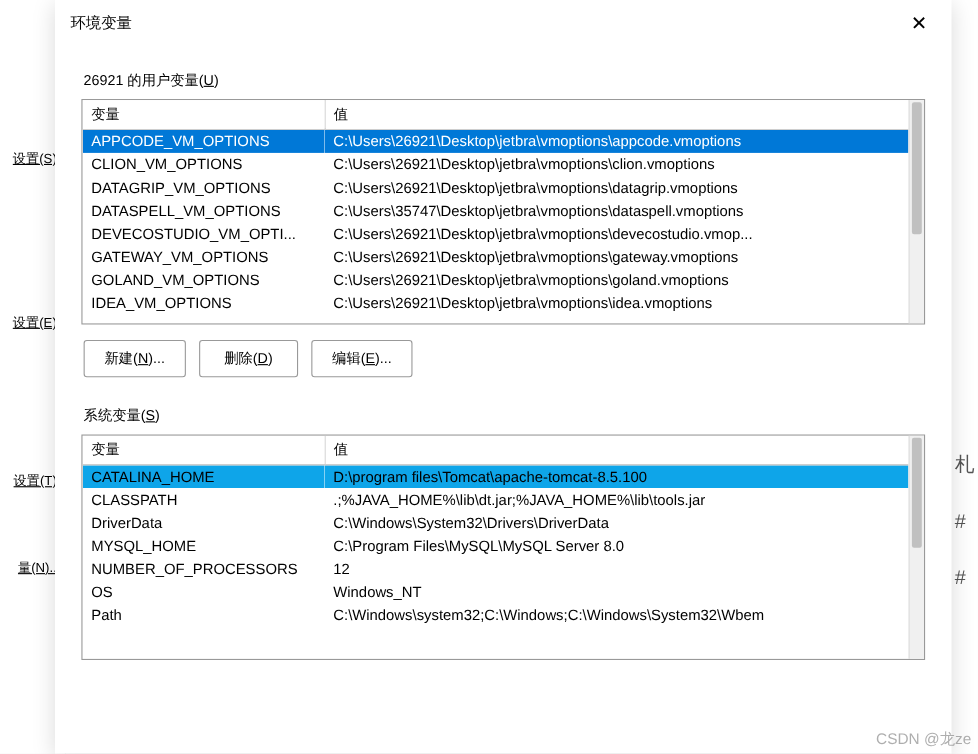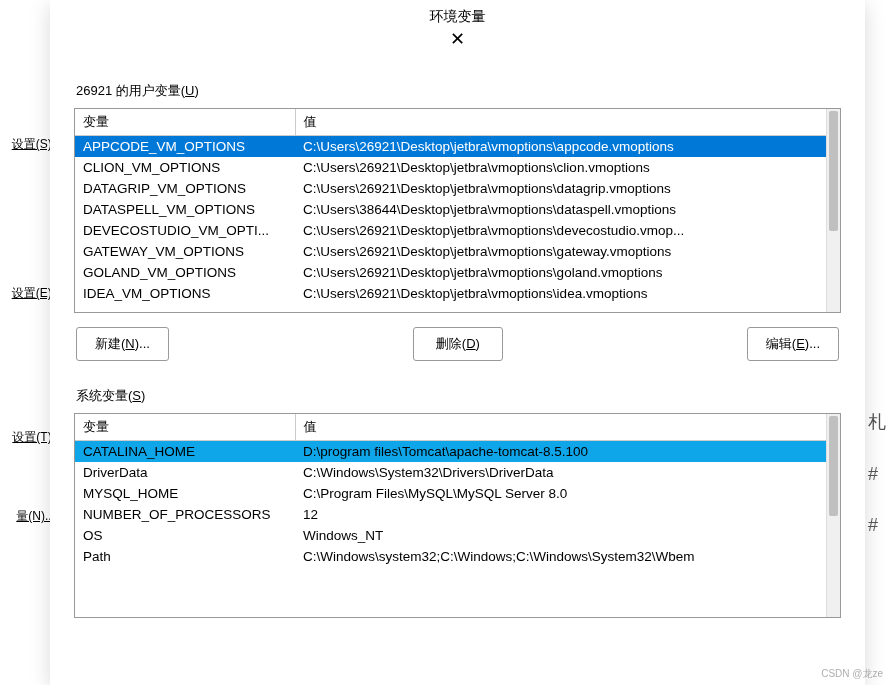--- a/index.html
+++ b/index.html
@@ -49,21 +49,20 @@
       box-shadow: 0 4px 20px rgba(0,0,0,0.15);
       display: flex;
       flex-direction: column;
     }
     .titlebar {
       display: flex;
       justify-content: space-between;
       align-items: center;
       padding: 8px 14px;
       font-size: 14px;
-      flex-direction: column;
     }
     .close-btn {
       font-size: 18px;
       cursor: pointer;
       padding: 2px 8px;
       background: none;
       border: none;
     }
     .content {
       padding: 10px 24px 0 24px;
@@ -124,40 +123,40 @@
       border-left: 1px solid #ddd;
     }
     .scrollbar-thumb {
       position: absolute;
       left: 2px; right: 2px;
       background: #c0c0c0;
       border-radius: 2px;
     }
     .button-row {
       display: flex;
-      justify-content: space-between;
+      justify-content: flex-start;
       gap: 12px;
       padding: 14px 2px;
     }
     .btn {
       min-width: 90px;
       padding: 7px 18px;
       background: #fff;
       border: 1px solid #999;
       border-radius: 3px;
       font-size: 13px;
       cursor: pointer;
       font-family: inherit;
     }
     .btn .u { text-decoration: underline; }
     .watermark {
       position: absolute;
       right: 6px;
       bottom: 4px;
-      font-size: 10px;
+      font-size: 14px;
       color: rgba(120,120,120,0.6);
     }
   </style>
 </head>
 <body>
 
 <div class="bg-left">
   <div style="height:130px"></div>
   <div class="bg-item">设置(S).</div>
   <div style="height:120px"></div>
@@ -206,21 +205,21 @@
               <tr>
                 <td>CLION_VM_OPTIONS</td>
                 <td>C:\Users\26921\Desktop\jetbra\vmoptions\clion.vmoptions</td>
               </tr>
               <tr>
                 <td>DATAGRIP_VM_OPTIONS</td>
                 <td>C:\Users\26921\Desktop\jetbra\vmoptions\datagrip.vmoptions</td>
               </tr>
               <tr>
                 <td>DATASPELL_VM_OPTIONS</td>
-                <td>C:\Users\38644\Desktop\jetbra\vmoptions\dataspell.vmoptions</td>
+                <td>C:\Users\35747\Desktop\jetbra\vmoptions\dataspell.vmoptions</td>
               </tr>
               <tr>
                 <td>DEVECOSTUDIO_VM_OPTI...</td>
                 <td>C:\Users\26921\Desktop\jetbra\vmoptions\devecostudio.vmop...</td>
               </tr>
               <tr>
                 <td>GATEWAY_VM_OPTIONS</td>
                 <td>C:\Users\26921\Desktop\jetbra\vmoptions\gateway.vmoptions</td>
               </tr>
               <tr>
@@ -265,20 +264,24 @@
               <th>变量</th>
               <th>值</th>
             </tr>
           </thead>
           <tbody id="sys-tbody">
               <tr class="alt">
                 <td>CATALINA_HOME</td>
                 <td>D:\program files\Tomcat\apache-tomcat-8.5.100</td>
               </tr>
               <tr>
+                <td>CLASSPATH</td>
+                <td>.;%JAVA_HOME%\lib\dt.jar;%JAVA_HOME%\lib\tools.jar</td>
+              </tr>
+              <tr>
                 <td>DriverData</td>
                 <td>C:\Windows\System32\Drivers\DriverData</td>
               </tr>
               <tr>
                 <td>MYSQL_HOME</td>
                 <td>C:\Program Files\MySQL\MySQL Server 8.0</td>
               </tr>
               <tr>
                 <td>NUMBER_OF_PROCESSORS</td>
                 <td>12</td>

